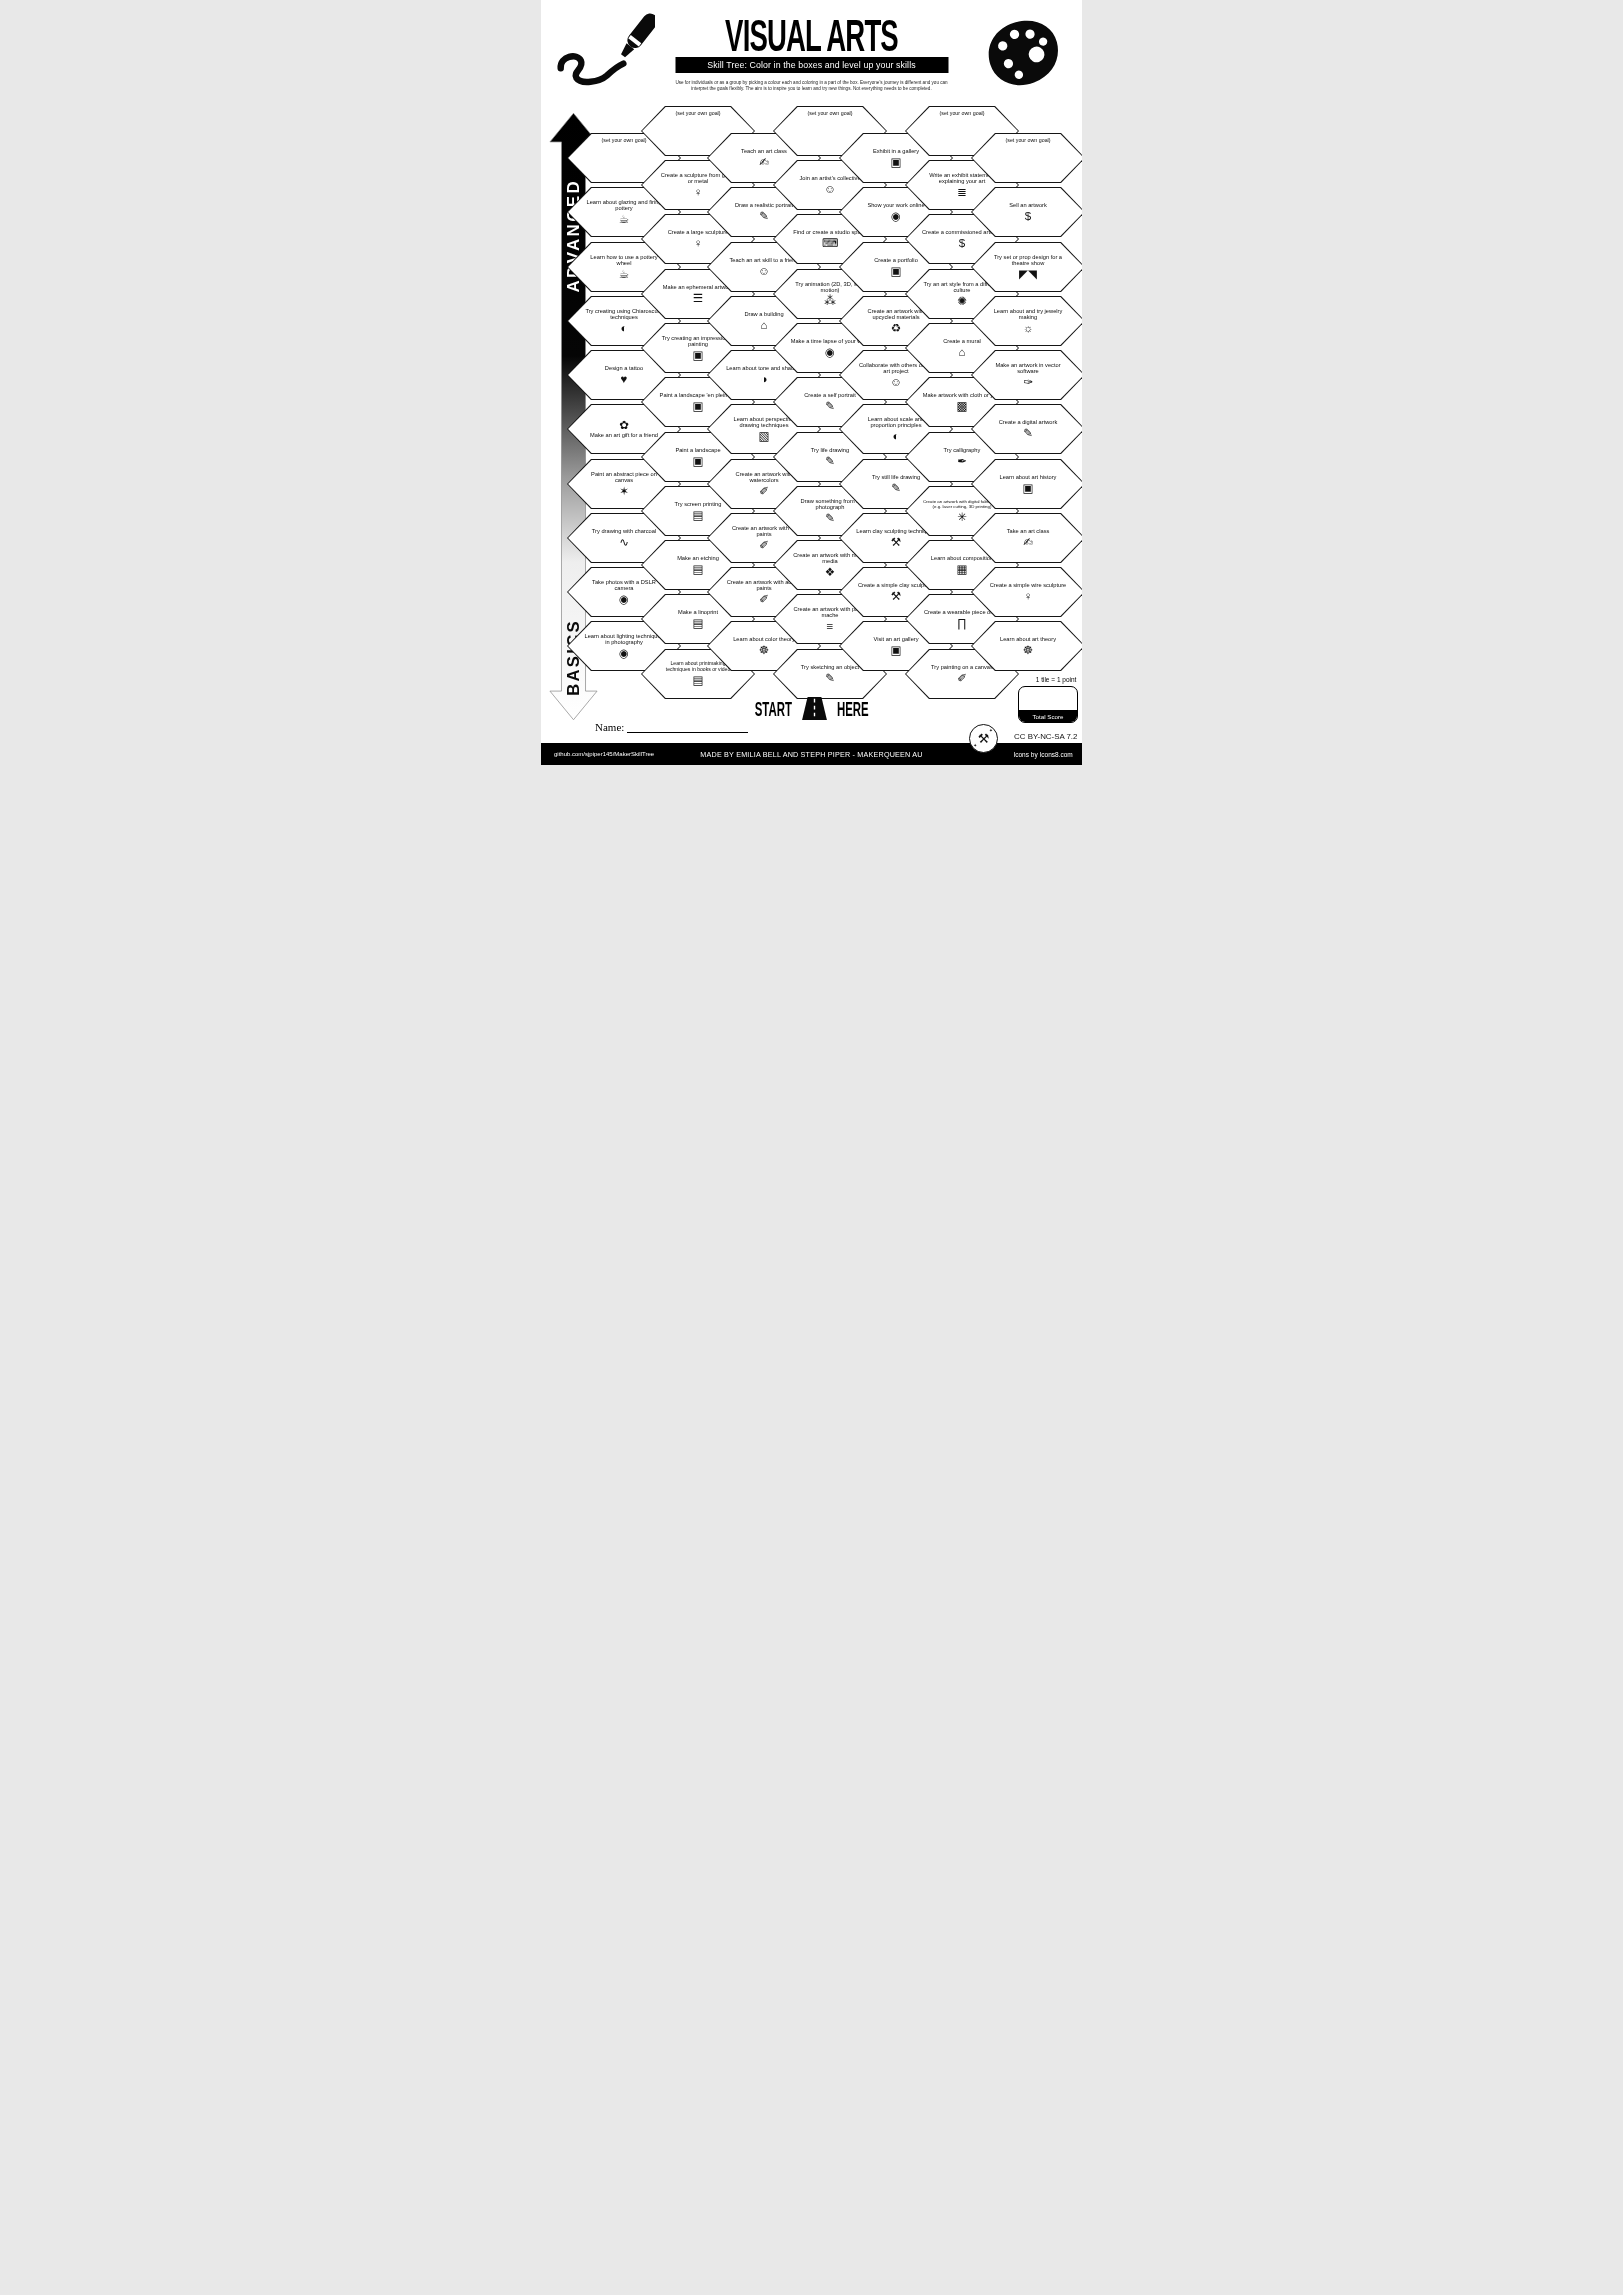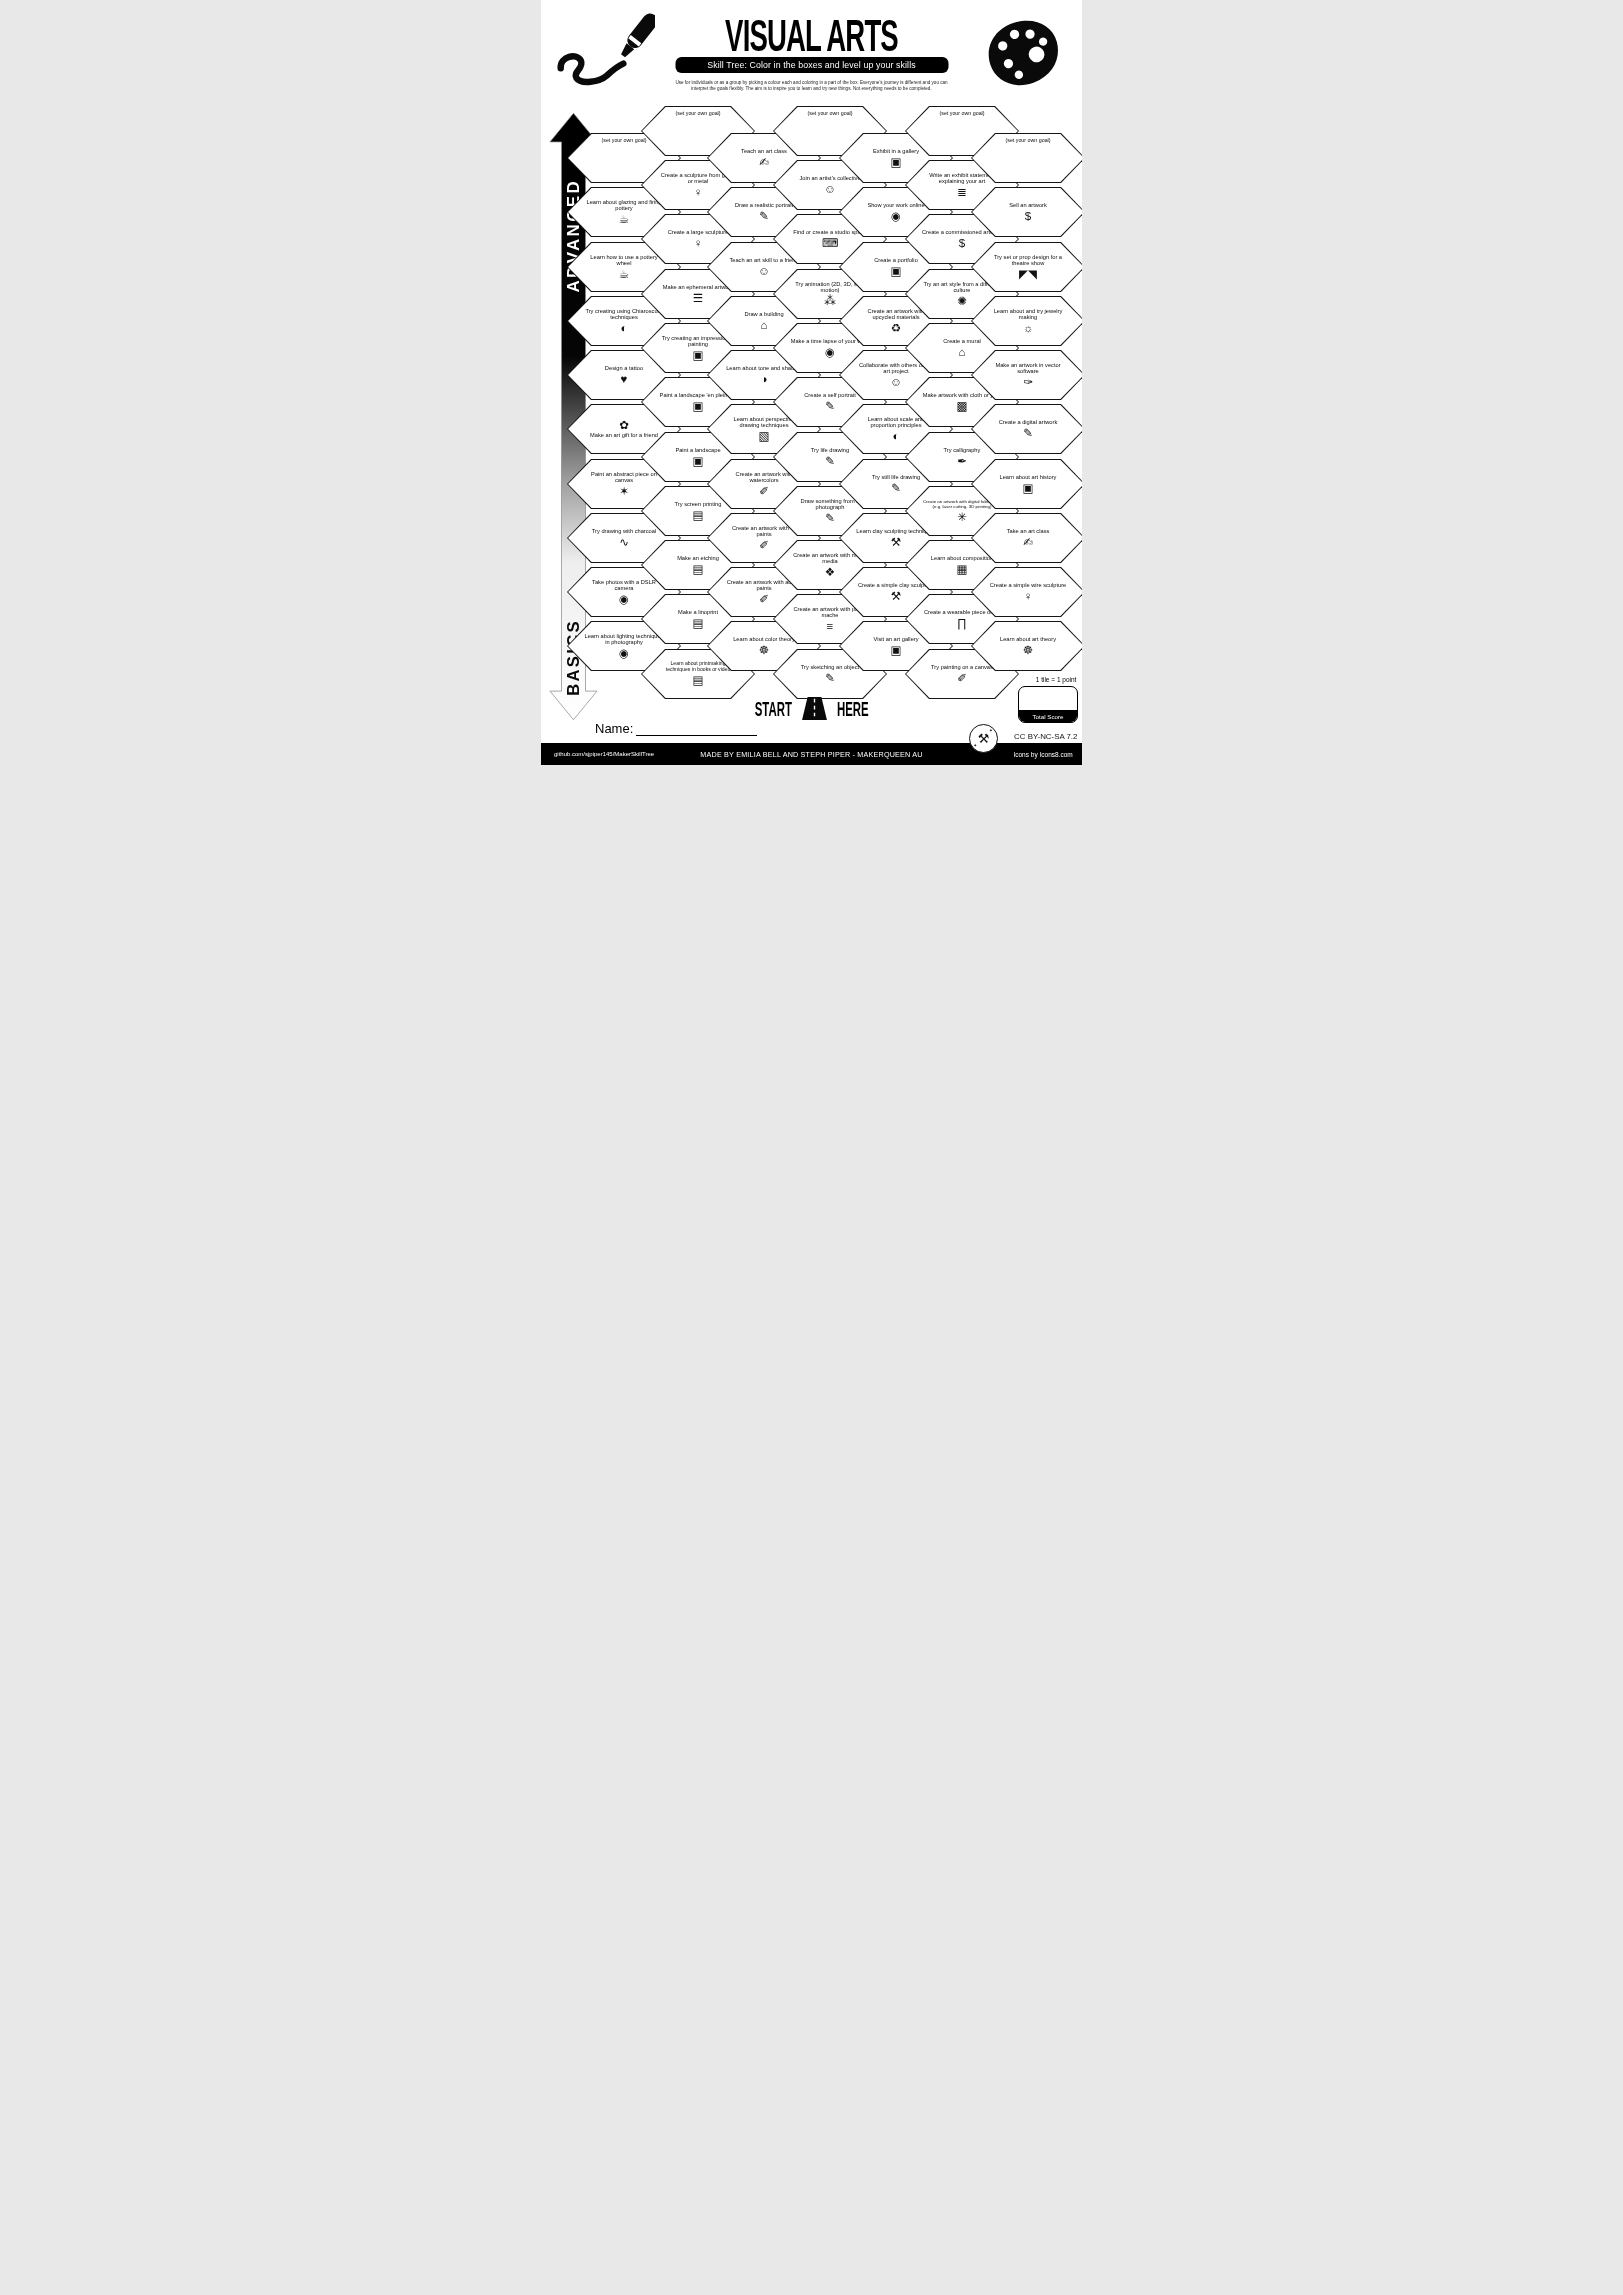--- a/index.html
+++ b/index.html
@@ -12,21 +12,21 @@
   
   #title{
     position:absolute;top:11px;left:0;right:0;text-align:center;
     font-size:29px;font-weight:900;letter-spacing:-0.9px;color:#000;
     transform:scale(.95,1.55);transform-origin:50% 0;white-space:nowrap;
   }
   #subtitle-bar{
     position:absolute;top:57px;left:50%;transform:translateX(-50%);
     width:273px;height:15.7px;background:#000;color:#fff;
     display:flex;align-items:center;justify-content:center;
-    font-size:8.8px;font-weight:500;letter-spacing:0.1px;white-space:nowrap;border-radius:6px;
+    font-size:8.8px;font-weight:500;letter-spacing:0.1px;white-space:nowrap;
   }
   #description{
     position:absolute;top:80px;left:50%;transform:translateX(-50%);
     width:287px;text-align:center;font-size:4.6px;line-height:1.4;color:#222;
   }
   #marker-art{position:absolute;left:12px;top:12px;}
   #palette-art{position:absolute;left:439px;top:13px;}
   
   #level-arrow{position:absolute;left:8.3px;top:112px;}
   .v-label{
@@ -56,21 +56,21 @@
   .hex.goal .hex-label{font-size:5.3px;font-weight:400;}
   .hex.icon-first .hex-icon{order:-1;margin-top:0;margin-bottom:0.9px;}
   
   #start-here{
     position:absolute;left:0;width:100%;top:697px;
     display:flex;align-items:center;justify-content:center;gap:5.6px;
   }
   .start-word{font-size:14.3px;font-weight:900;letter-spacing:0;
     display:inline-block;transform:scale(.8,1.35);white-space:nowrap;color:#000;}
   #name-row{position:absolute;left:54px;top:721px;display:flex;align-items:flex-end;}
-  #name-label{font-size:13px;color:#000;}
+  #name-label{font-size:11px;color:#000;font-family:Liberation Serif, serif;}
   #name-line{width:121px;border-bottom:1.1px solid #000;height:9.3px;margin-left:2.8px;}
   #tile-note{position:absolute;right:5.6px;top:676px;font-size:6.5px;font-weight:500;color:#000;}
   #score-box{
     position:absolute;left:477px;top:686px;width:60px;height:37px;
     border:1.4px solid #000;border-radius:7px;background:#fff;overflow:hidden;
     display:flex;flex-direction:column;justify-content:flex-end;
   }
   #score-bar{height:12px;background:#000;color:#fff;display:flex;align-items:center;justify-content:center;
     font-size:6.2px;font-weight:500;}
   #license{position:absolute;right:4.6px;top:732px;font-size:7.9px;font-weight:500;color:#111;white-space:nowrap;}

